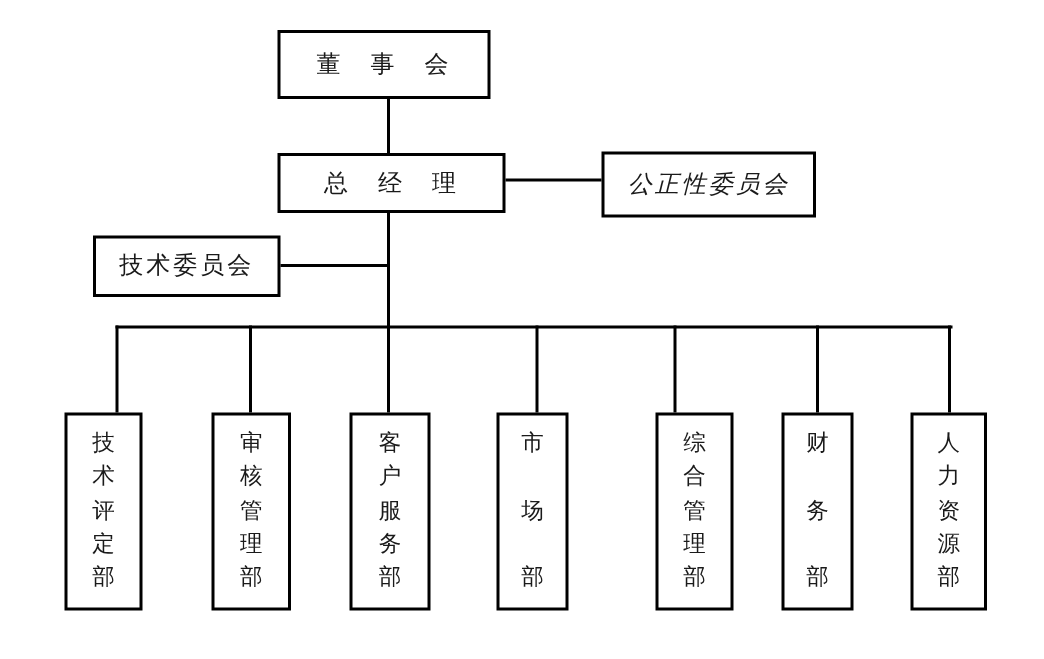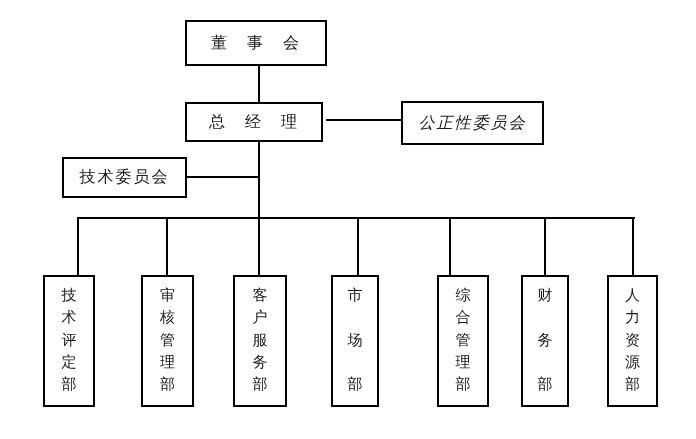--- a/index.html
+++ b/index.html
@@ -61,21 +61,21 @@
     <line x1="167" y1="217" x2="167" y2="276" stroke="#000" stroke-width="2"></line>
     <line x1="259" y1="217" x2="259" y2="276" stroke="#000" stroke-width="2"></line>
     <line x1="358" y1="217" x2="358" y2="276" stroke="#000" stroke-width="2"></line>
     <line x1="450" y1="217" x2="450" y2="276" stroke="#000" stroke-width="2"></line>
     <line x1="545" y1="217" x2="545" y2="276" stroke="#000" stroke-width="2"></line>
     <line x1="633" y1="217" x2="633" y2="276" stroke="#000" stroke-width="2"></line>
   </svg>
 
   <div class="node" style="left:185px; top:20px;  width:142px; height:46px;">董　事　会</div>
 
-  <div class="node" style="left:185px; top:102px; width:138px; height:40px;text-align:right;">总　经　理</div>
+  <div class="node" style="left:185px; top:102px; width:152px; height:40px;text-align:right;">总　经　理</div>
 
   <div class="node" style="left:401px; top:101px; width:143px; height:44px;font-style:italic;">公正性委员会</div>
 
   <div class="node" style="left:62px;  top:157px; width:125px; height:41px;font-family:Liberation Mono, monospace;">技术委员会</div>
 
   <div class="node dept" style="left:43px;  width:52px;">
       <span>技</span>
       <span>术</span>
       <span>评</span>
       <span>定</span>

